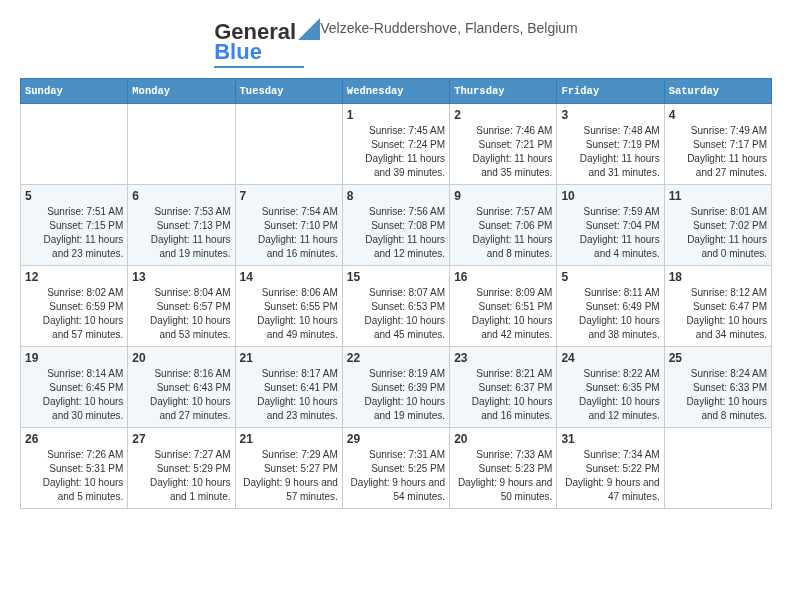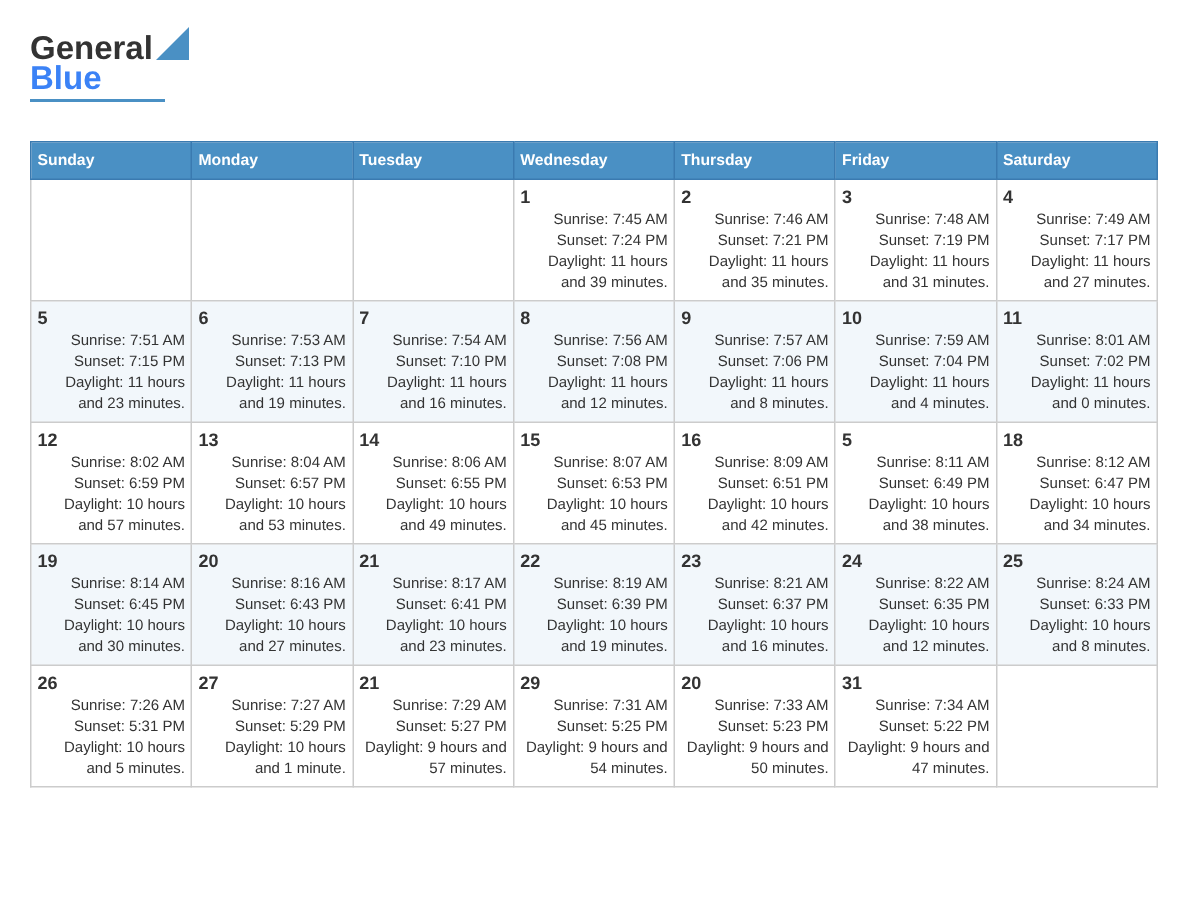--- a/index.html
+++ b/index.html
@@ -5,23 +5,23 @@
     * { box-sizing: border-box; margin: 0; padding: 0; }
     body {
       font-family: Arial, sans-serif;
       background: #fff;
       width: 792px;
       min-height: 612px;
       padding: 20px;
     }
     .header {
       display: flex;
-      justify-content: flex-start;
+      justify-content: center;
       align-items: flex-start;
-      margin-bottom: 26px;
+      margin-bottom: 10px;
     }
     .logo {
       display: flex;
       flex-direction: column;
       align-items: flex-start;
     }
     .title-area {
       text-align: right;
     }
     .month-title {
@@ -38,20 +38,21 @@
       border-collapse: collapse;
       font-size: 10.5px;
     }
     .calendar th {
       background: #4a90c4;
       color: #fff;
       padding: 6px 4px;
       text-align: left;
       font-weight: bold;
       border: 1px solid #3a7ab0;
+      font-family: Liberation Mono, monospace;
     }
     .calendar td {
       border: 1px solid #ccc;
       vertical-align: top;
       padding: 4px;
       width: calc(100% / 7);
       height: 80px;
       color: #333;
     }
     .day-num {
@@ -82,20 +83,21 @@
       <svg width="22" height="22" viewBox="0 0 22 22" style="margin-top:-2px; margin-left:2px;">
         <polygon points="0,22 22,0 22,22" fill="#4a90c4"></polygon>
       </svg>
     </div>
     <div style="display:flex; align-items:center; margin-top:-4px;">
       <span style="font-size:22px; font-weight:bold; color:#3b82f6; line-height:1.1; margin-right:4px;">Blue</span>
     </div>
     <div style="width:90px; height:2px; background:#4a90c4; margin-top:2px;"></div>
   </div>
   <div class="title-area">
+    <div class="location">Velzeke-Ruddershove, Flanders, Belgium</div>
   </div>
 </div>
 
 <table class="calendar">
   <thead>
     <tr>
     <th>Sunday</th>
         <th>Monday</th>
         <th>Tuesday</th>
         <th>Wednesday</th>

